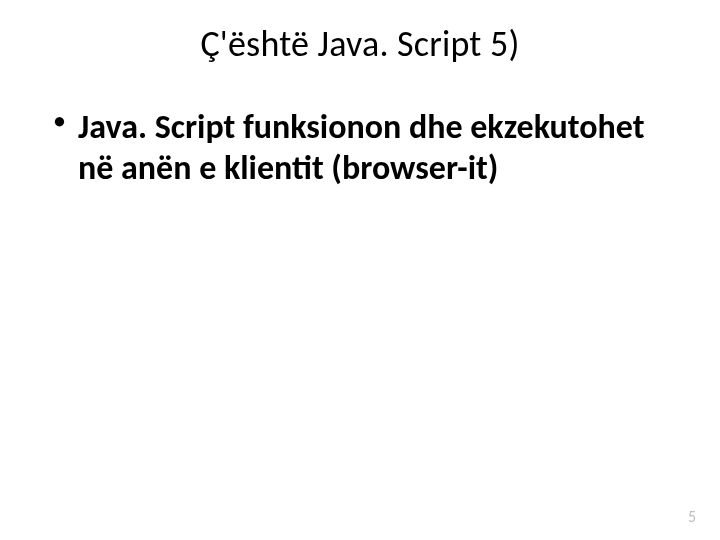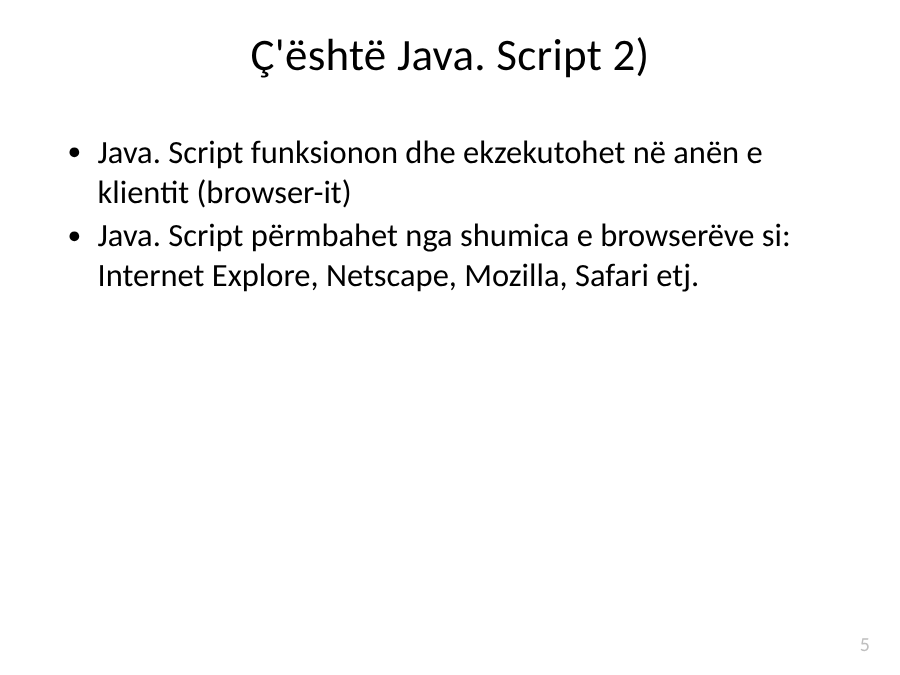--- a/index.html
+++ b/index.html
@@ -22,22 +22,23 @@
   .title {
     text-align: center;
     font-size: 36px;
     font-weight: 400;
     padding-top: 22px;
     padding-bottom: 10px;
     letter-spacing: 0.2px;
   }
   .body {
     padding: 30px 50px 0 50px;
-    font-size: 26px;
+    font-size: 34px;
     line-height: 1.22;
+    font-weight: bold;
   }
   ul.bullets {
     list-style: none;
     margin: 0;
     padding: 0;
   }
   ul.bullets > li {
     position: relative;
     padding-left: 28px;
     margin-bottom: 4px;
@@ -56,23 +57,22 @@
     bottom: 14px;
     font-size: 16px;
     color: #bfbfbf;
   }
 </style>
 </head>
 <body>
 
 <div class="slide">
 
-  <div class="title">Ç'është Java. Script 2)</div>
+  <div class="title">Ç'është Java. Script 5)</div>
 
   <div class="body">
     <ul class="bullets">
       <li>Java. Script funksionon dhe ekzekutohet në anën e klientit (browser-it)</li>
-      <li>Java. Script përmbahet nga shumica e browserëve si: Internet Explore, Netscape, Mozilla, Safari etj.</li>
     </ul>
   </div>
 
   <div class="page-num">5</div>
 </div>
 
 </body></html>

